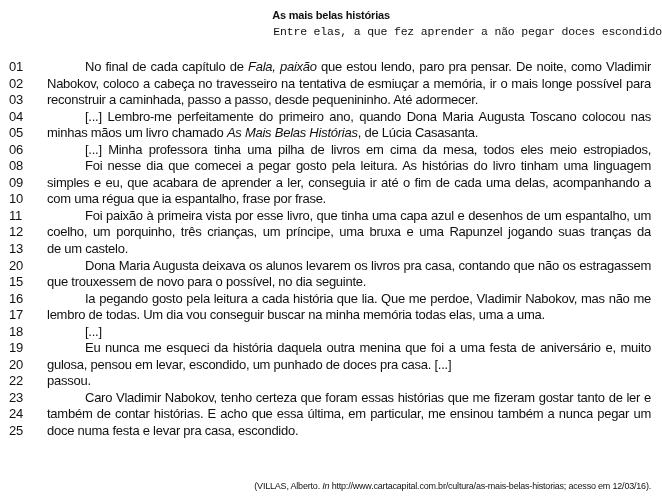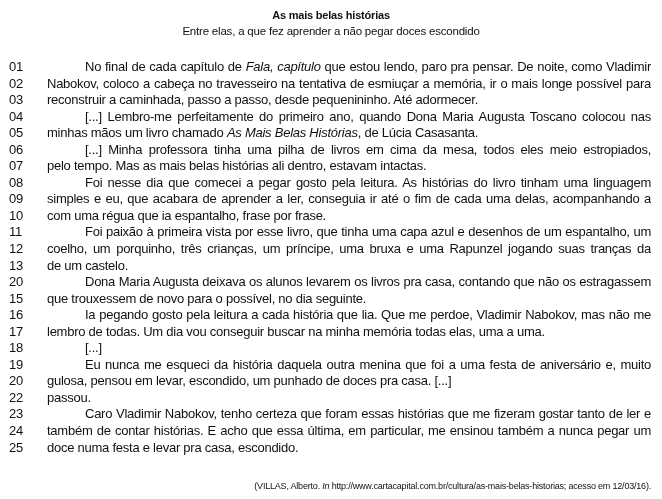--- a/index.html
+++ b/index.html
@@ -1,64 +1,60 @@
 <!DOCTYPE html>
 <html><head>
 <meta charset="utf-8">
 <style>
   html, body { margin:0; padding:0; background:#ffffff; }
   body { width:662px; height:499px; position:relative; overflow:hidden;
          font-family:"Liberation Sans", sans-serif; color:#111; }
   .title { position:absolute; top:8px; left:0; width:662px; text-align:center;
            font-size:11px; font-weight:bold; line-height:14px; letter-spacing:-0.2px; }
-  .subtitle { position:absolute; top:24px; left:0; width:662px; text-align:center;
-              font-size:11.5px; line-height:15px; letter-spacing:-0.2px; }
+  .subtitle { position:absolute; top:24px; left:0; width:662px; text-align:right;
+              font-size:11.5px; line-height:15px; letter-spacing:-0.2px;font-family:Liberation Mono, monospace; }
   .lines { position:absolute; top:59px; left:0; width:662px; }
   .line { position:relative; height:16.55px; font-size:13px; line-height:16.55px; letter-spacing:-0.25px; }
   .num { position:absolute; left:9px; top:0; width:30px; }
   .txt { position:absolute; left:47px; right:11px; top:0; white-space:nowrap; overflow:visible; }
   .txt.just { text-align:justify; text-align-last:justify; white-space:normal; height:16.55px; overflow:hidden; }
   .txt.indent { left:85px; }
   .source { position:absolute; top:480px; right:11px; font-size:9px; line-height:12px; letter-spacing:-0.2px;margin-left:16px; }
   i { font-style:italic; }
 </style>
 </head>
 <body>
 
 <div class="title">As mais belas histórias</div>
 <div class="subtitle">Entre elas, a que fez aprender a não pegar doces escondido</div>
 
 <div class="lines" id="lines">
     <div class="line">
       <span class="num">01</span>
-      <span class="txt indent just"><span>No final de cada capítulo de </span><i>Fala, capítulo</i><span> que estou lendo, paro pra pensar. De noite, como Vladimir</span></span>
+      <span class="txt indent just"><span>No final de cada capítulo de </span><i>Fala, paixão</i><span> que estou lendo, paro pra pensar. De noite, como Vladimir</span></span>
     </div>
     <div class="line">
       <span class="num">02</span>
       <span class="txt just">Nabokov, coloco a cabeça no travesseiro na tentativa de esmiuçar a memória, ir o mais longe possível para</span>
     </div>
     <div class="line">
       <span class="num">03</span>
       <span class="txt">reconstruir a caminhada, passo a passo, desde pequenininho. Até adormecer.</span>
     </div>
     <div class="line">
       <span class="num">04</span>
       <span class="txt indent just">[...] Lembro-me perfeitamente do primeiro ano, quando Dona Maria Augusta Toscano colocou nas</span>
     </div>
     <div class="line">
       <span class="num">05</span>
       <span class="txt"><span>minhas mãos um livro chamado </span><i>As Mais Belas Histórias</i><span>, de Lúcia Casasanta.</span></span>
     </div>
     <div class="line">
       <span class="num">06</span>
       <span class="txt indent just">[...] Minha professora tinha uma pilha de livros em cima da mesa, todos eles meio estropiados, judiados</span>
-    </div>
-    <div class="line">
-      <span class="num">07</span>
-      <span class="txt">pelo tempo. Mas as mais belas histórias ali dentro, estavam intactas.</span>
     </div>
     <div class="line">
       <span class="num">08</span>
       <span class="txt indent just">Foi nesse dia que comecei a pegar gosto pela leitura. As histórias do livro tinham uma linguagem</span>
     </div>
     <div class="line">
       <span class="num">09</span>
       <span class="txt just">simples e eu, que acabara de aprender a ler, conseguia ir até o fim de cada uma delas, acompanhando a leitura</span>
     </div>
     <div class="line">

